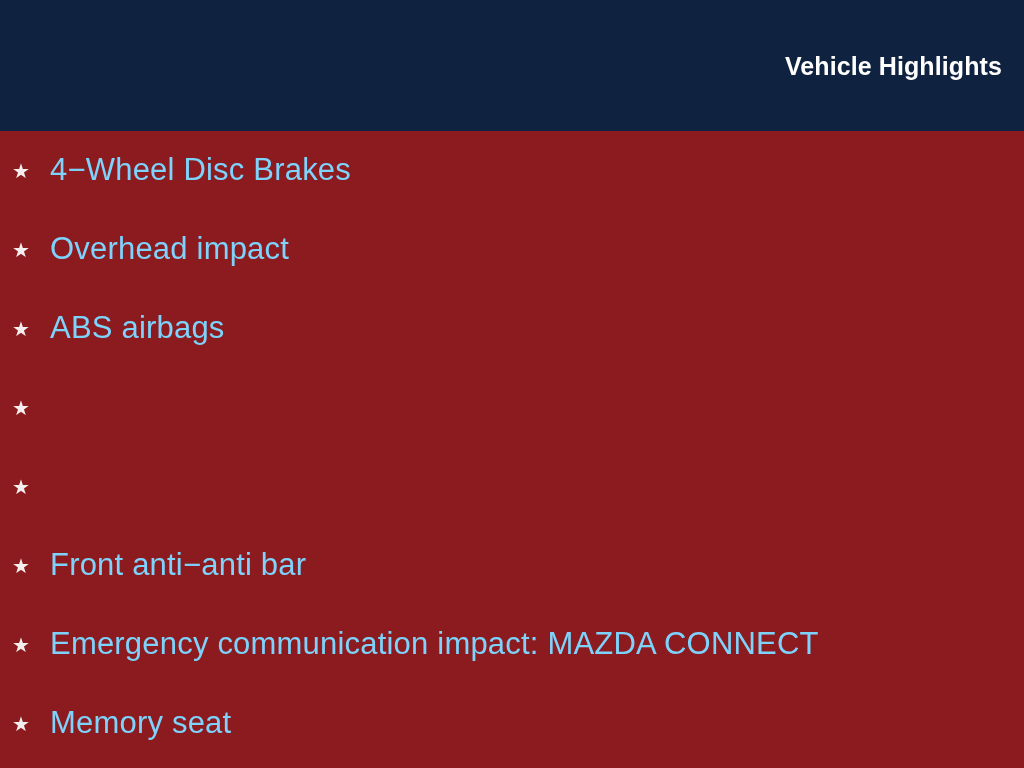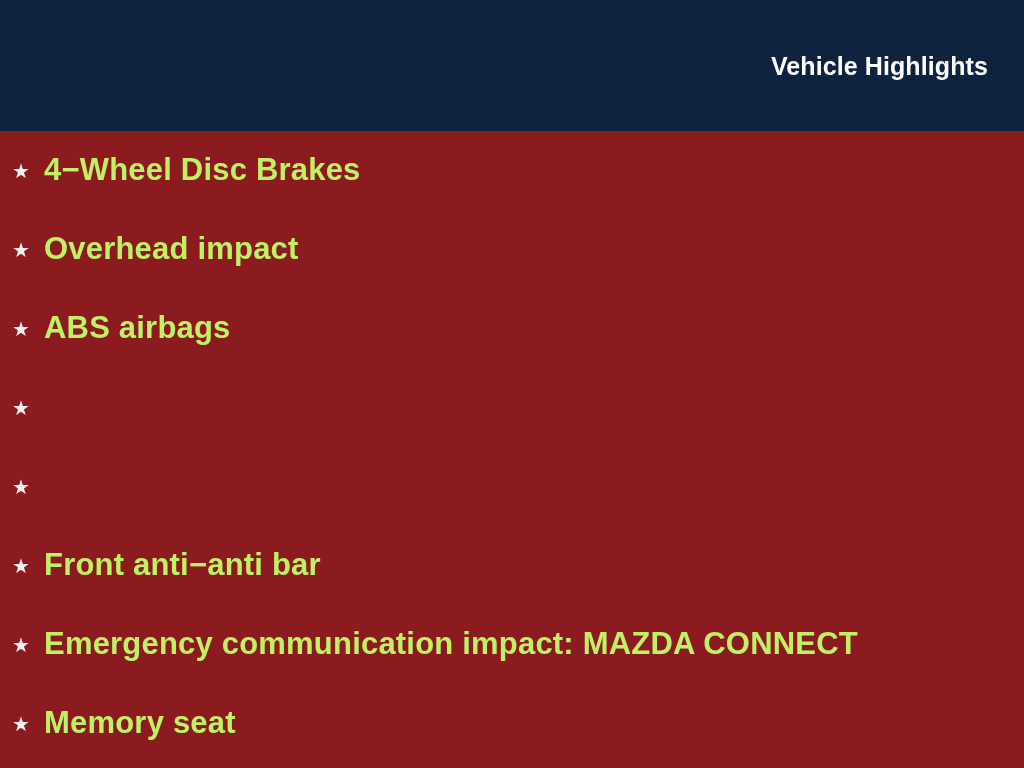--- a/index.html
+++ b/index.html
@@ -28,21 +28,21 @@
     position: absolute;
     left: 0;
     top: 0;
     width: 1024px;
     height: 131px;
     background: #0F2240;
     box-sizing: border-box;
     display: flex;
     align-items: center;
     justify-content: flex-end;
-    padding-right: 36px;
+    padding-right: 22px;
   }
 
   #slide-title {
     color: #FFFFFF;
     font-size: 25px;
     font-weight: bold;
     letter-spacing: 0.1px;
     line-height: 1;
     white-space: nowrap;
     margin-top: 2px;
@@ -84,26 +84,27 @@
     width: 32px;
     color: #F4EFEE;
     font-size: 20px;
     line-height: 1;
     text-align: left;
     user-select: none;
   }
 
   .highlight-text {
     flex: 0 1 auto;
-    color: #bef264;
+    color: #7dd3fc;
     font-size: 31px;
-    font-weight: bold;
+    font-weight: normal;
     line-height: 1.1;
     letter-spacing: 0.2px;
     white-space: nowrap;
+    margin-left: 6px;
   }
 </style>
 </head>
 <body>
 
 <div id="slide">
 
   <div id="header-band">
     <div id="slide-title">Vehicle Highlights</div>
   </div>

